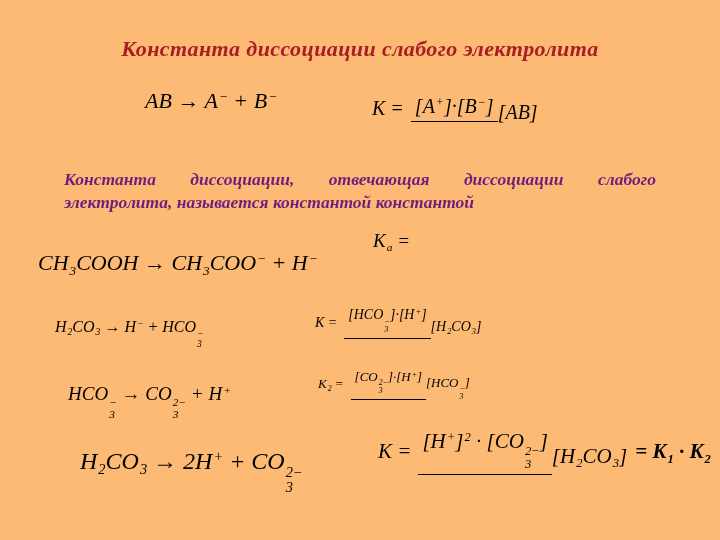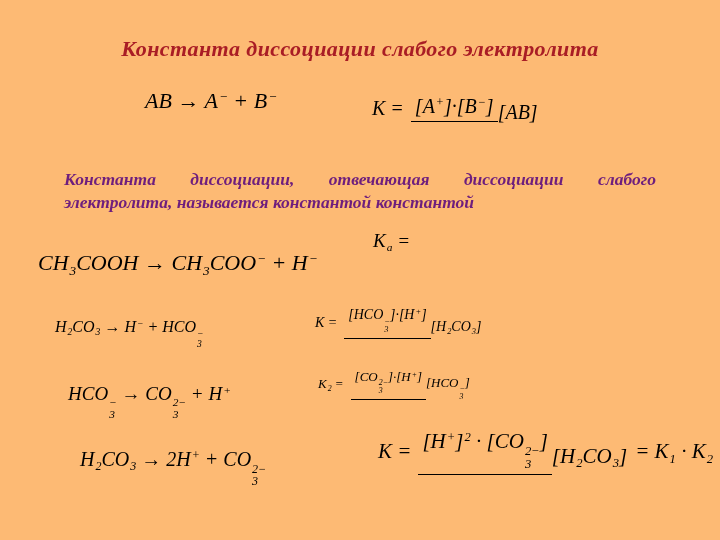--- a/index.html
+++ b/index.html
@@ -16,21 +16,21 @@
   .formula sub,.formula sup{font-size:0.6em;line-height:0;}
   .formula sub{vertical-align:-0.35em;margin-left:1px;}
   .formula sup{vertical-align:0.55em;margin-left:1px;}
   .stack{display:inline-flex;flex-direction:column;align-items:flex-start;
          font-size:0.6em;line-height:1.05;vertical-align:-0.55em;margin-left:1px;}
   .frac-eq{display:inline-flex;align-items:center;}
   .lhs{flex:none;}
   .frac{display:inline-flex;flex-direction:row;align-items:center;margin-left:7px;}
   .num{padding:1px 4px 3px;border-bottom:1.4px solid #000;}
   .den{padding-top:3px;margin-top:6px;}
-  .rhs{margin-left:8px;}
+  .rhs{margin-left:8px;font-weight:bold;}
 </style>
 </head>
 <body>
 
 <div class="slide">
 
   <div class="title">Константа диссоциации слабого электролита</div>
 
   <div class="eq formula" style="left:145px;top:88px;font-size:22px;">AB → A<sup>−</sup> + B<sup>−</sup></div>
   <div class="eq frac-eq formula" style="left:372px;top:92px;font-size:20px;">
@@ -80,21 +80,21 @@
             <span>2−</span>
             <span>3</span>
           </span>]·[H<sup>+</sup>]</span>
       <span class="den">[HCO<span class="stack">
             <span>−</span>
             <span>3</span>
           </span>]</span>
     </span>
   </div>
 
-  <div class="eq formula" style="left:80px;top:448px;font-size:20px;">H<sub>2</sub>CO<sub>3</sub> → 2H<sup>+</sup> + CO<span class="stack">
+  <div class="eq formula" style="left:80px;top:448px;font-size:24px;">H<sub>2</sub>CO<sub>3</sub> → 2H<sup>+</sup> + CO<span class="stack">
         <span>2−</span>
         <span>3</span>
       </span></div>
   <div class="eq frac-eq formula" style="left:378px;top:428px;font-size:21px;">
     <span class="lhs">K =</span>
     <span class="frac">
       <span class="num">[H<sup>+</sup>]<sup>2</sup> · [CO<span class="stack">
             <span>2−</span>
             <span>3</span>
           </span>]</span>

